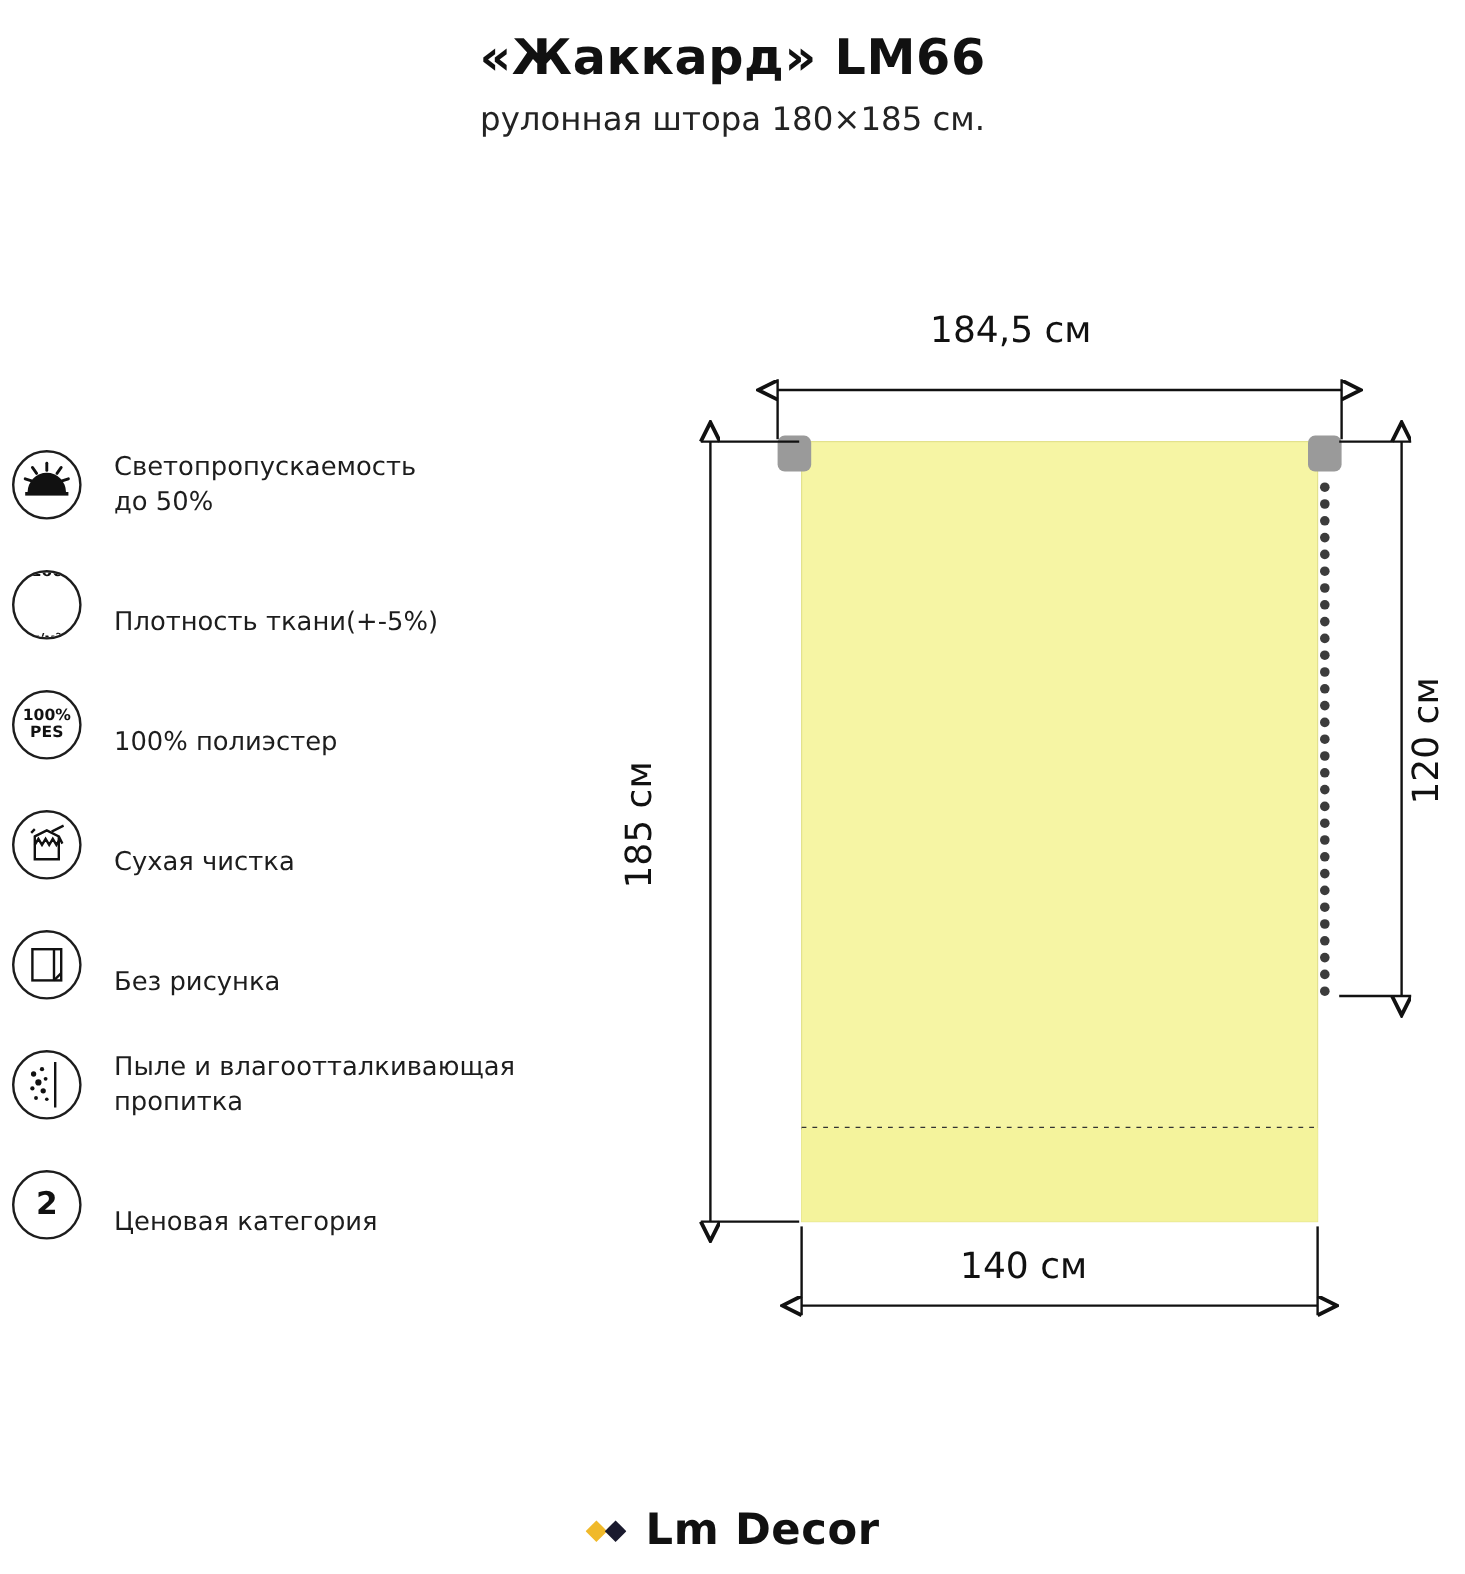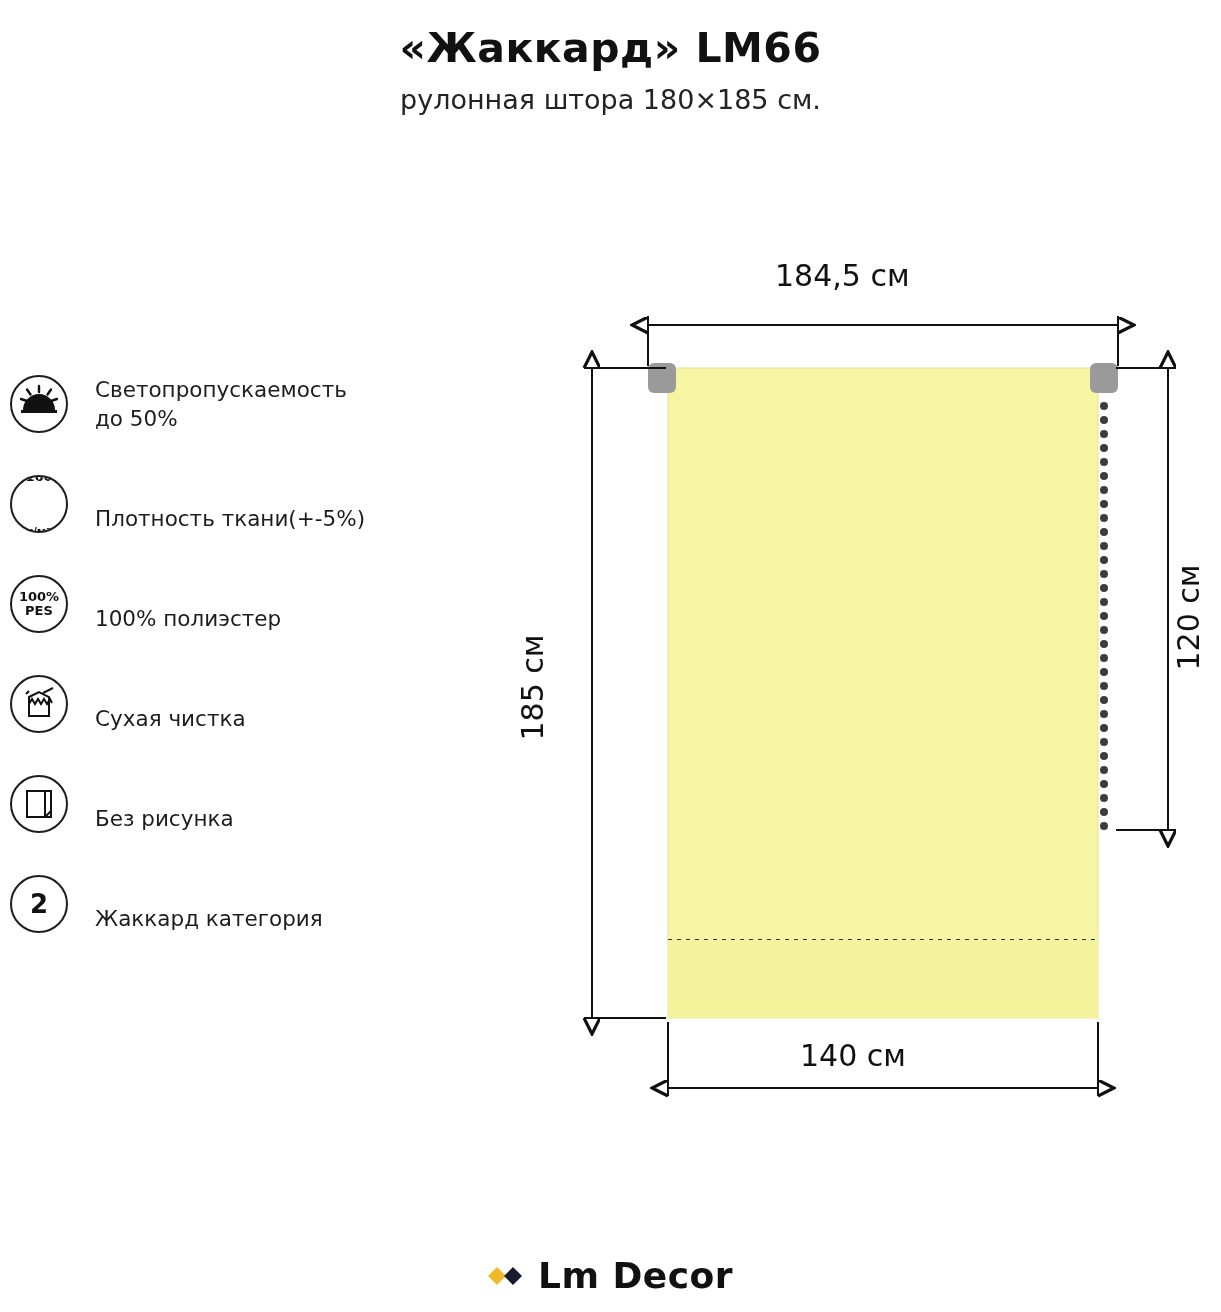--- a/index.html
+++ b/index.html
@@ -195,26 +195,45 @@
     <div class="feature-icon">
       <svg width="54" height="54" viewBox="0 0 54 54" aria-hidden="true">
         <rect x="15" y="14" width="24" height="26" fill="none" stroke="#111" stroke-width="2"></rect>
         <path d="M33 14 L33 40" stroke="#111" stroke-width="2"></path>
         <path d="M33 40 L39 34" stroke="#111" stroke-width="2"></path>
       </svg>
     </div>
     <div class="feature-text" style="white-space:pre-line">Без рисунка</div>
   </div>
 
+  <div class="feature">
+    <div class="feature-icon">
+      <svg width="54" height="54" viewBox="0 0 54 54" aria-hidden="true">
+        <line x1="34" y1="8" x2="34" y2="46" stroke="#111" stroke-width="2"></line>
+        <g fill="#111">
+          <circle cx="16" cy="18" r="2.2"></circle>
+          <circle cx="23" cy="14" r="1.8"></circle>
+          <circle cx="20" cy="25" r="2.6"></circle>
+          <circle cx="26" cy="22" r="1.6"></circle>
+          <circle cx="15" cy="30" r="1.8"></circle>
+          <circle cx="24" cy="32" r="2.2"></circle>
+          <circle cx="18" cy="38" r="1.6"></circle>
+          <circle cx="27" cy="39" r="1.5"></circle>
+        </g>
+      </svg>
+    </div>
+    <div class="feature-text" style="white-space:pre-line">Пыле и влагоотталкивающая
+пропитка</div>
+  </div>
 
   <div class="feature">
     <div class="feature-icon">
       <div class="icon-big">2</div>
     </div>
-    <div class="feature-text" style="white-space:pre-line">Жаккард категория</div>
+    <div class="feature-text" style="white-space:pre-line">Ценовая категория</div>
   </div>
 
 </div>
 
 <div class="diagram">
 
   <svg width="750" height="910" viewBox="0 0 750 910" aria-hidden="true">
     <defs>
       <marker id="arrStart" markerWidth="12" markerHeight="12" refX="9" refY="4" orient="auto">
         <path d="M9,0 L1,4 L9,8" fill="none" stroke="#111" stroke-width="1.6"></path>

